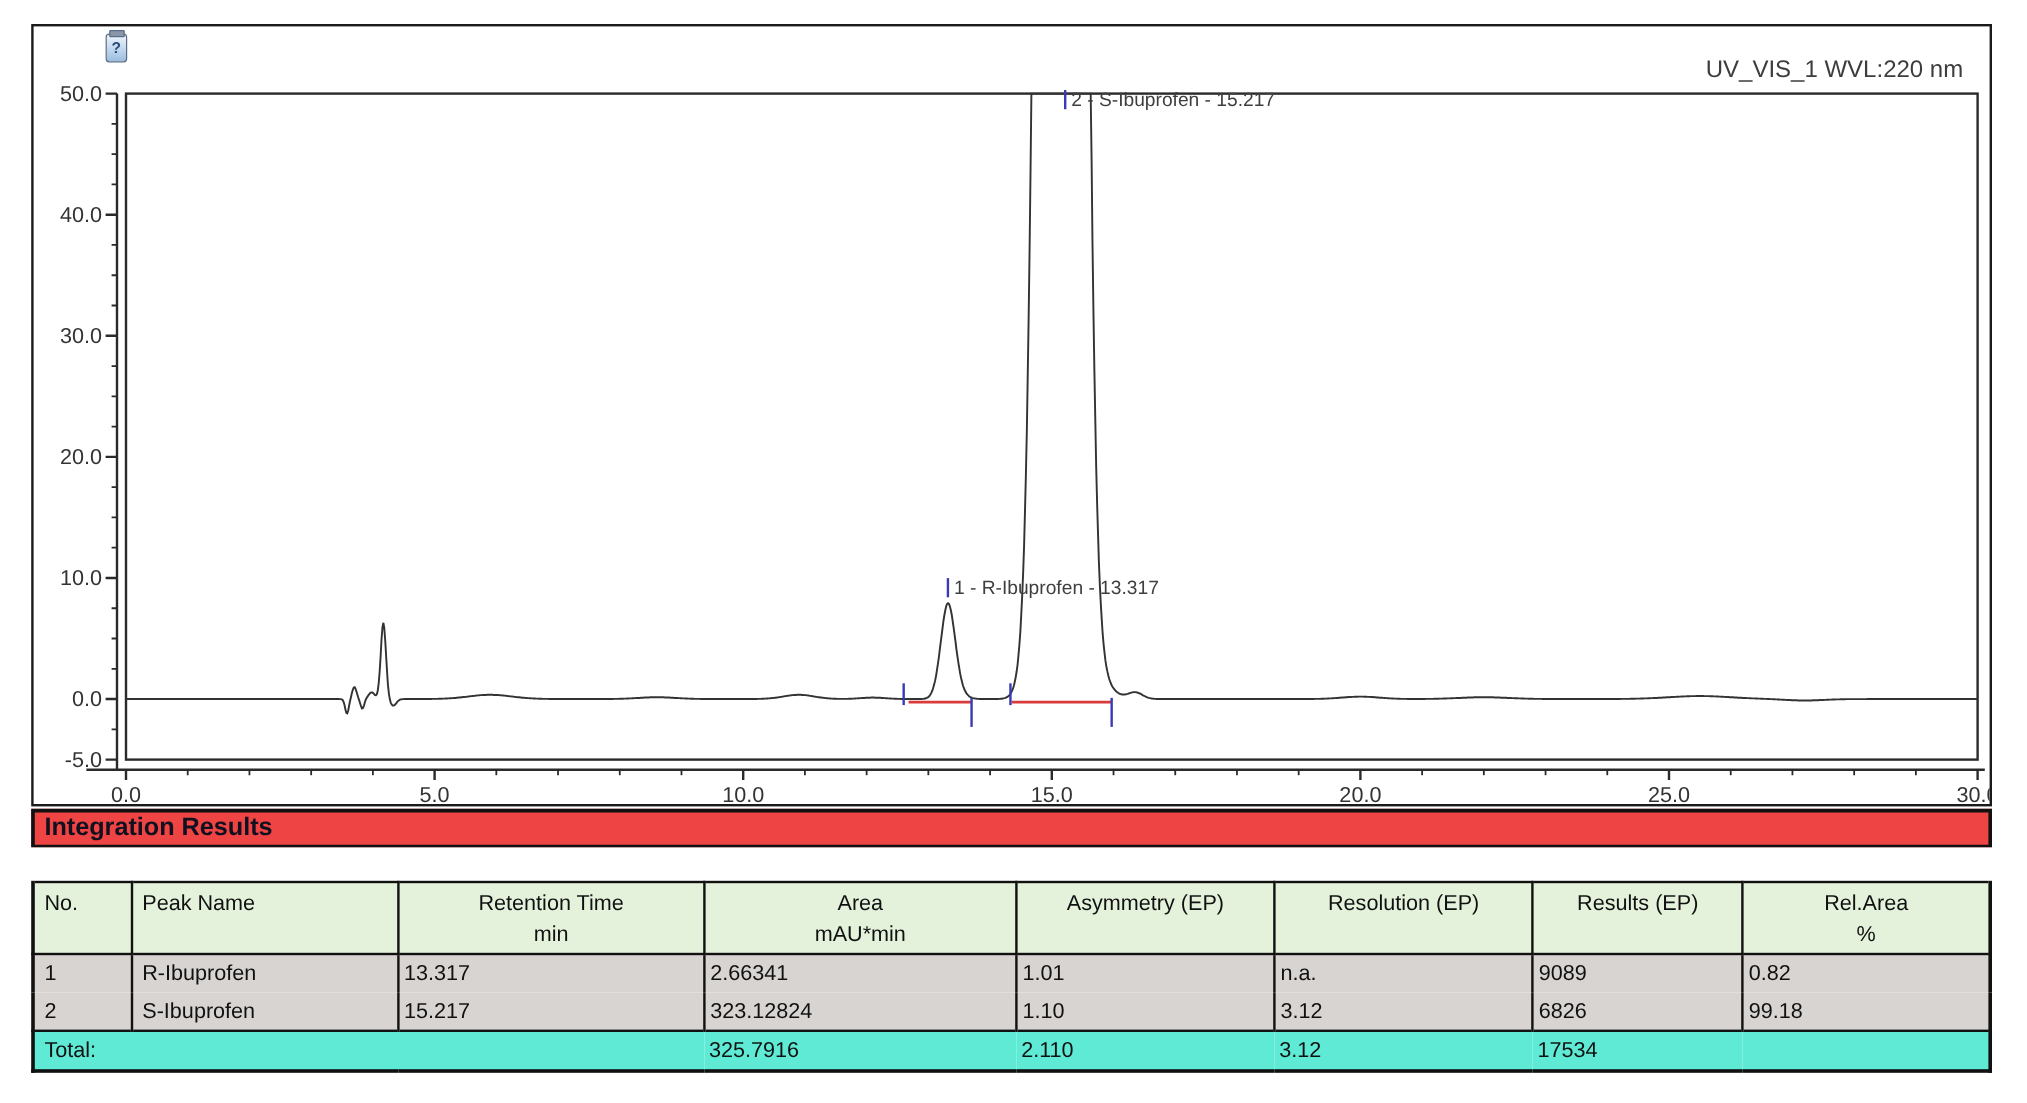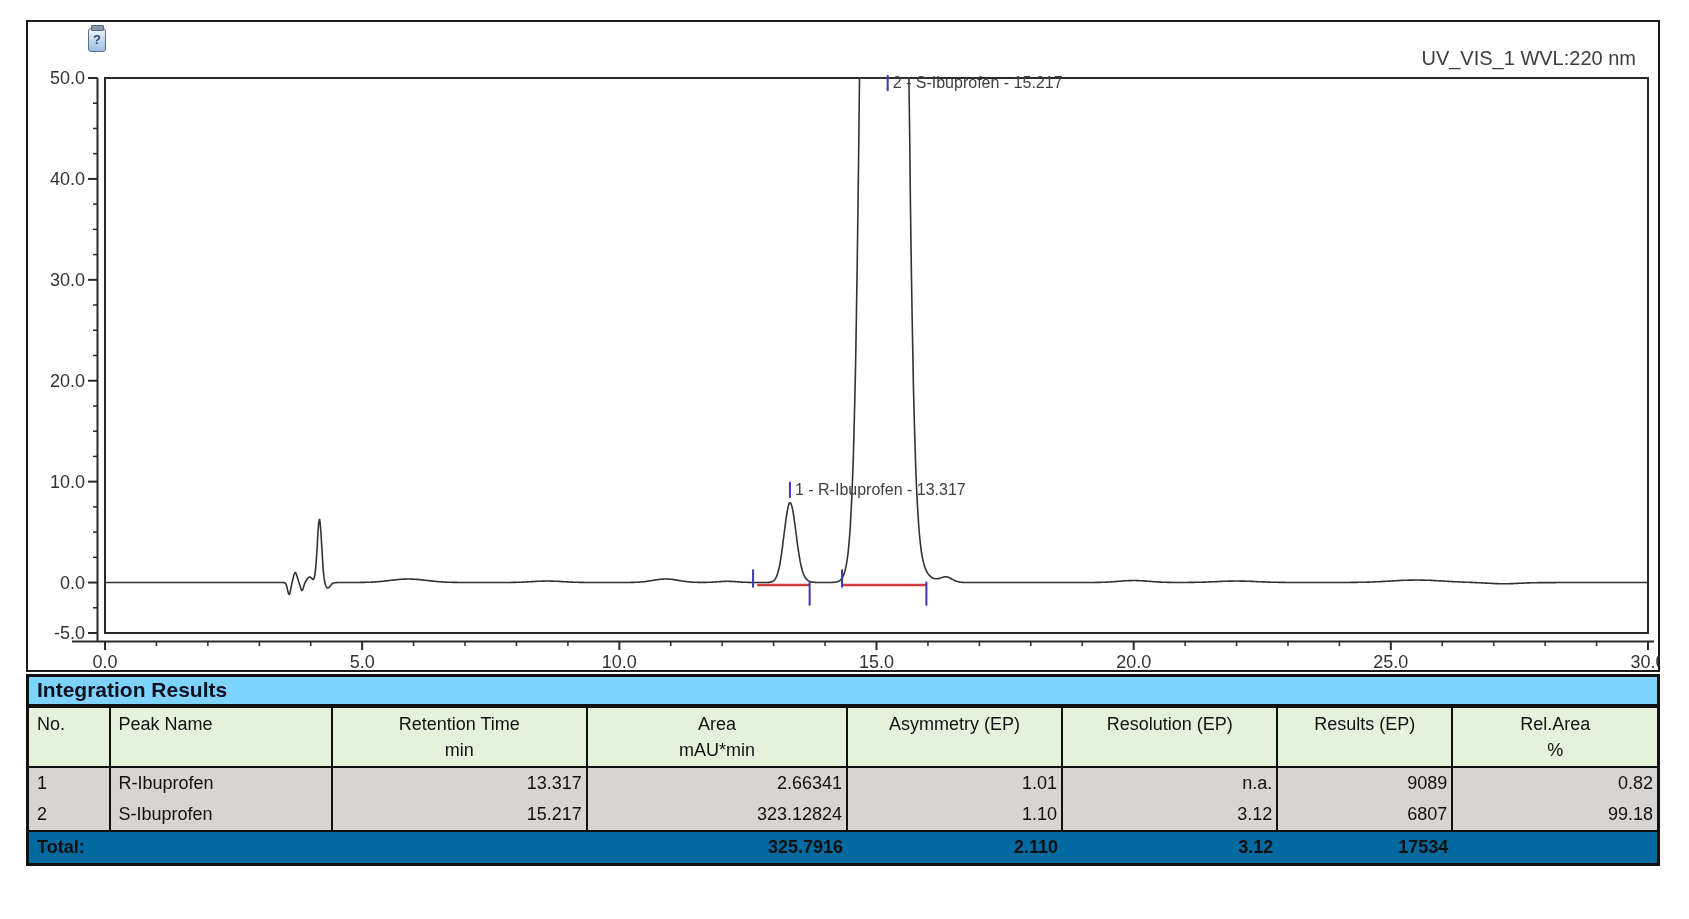--- a/index.html
+++ b/index.html
@@ -16,32 +16,32 @@
   .vial-icon{position:absolute;left:60px;top:6px;width:16px;height:22px;
     background:linear-gradient(180deg,#eef5fc 0%,#bcd4ec 60%,#9dbede 100%);
     border:1px solid #5a6c86;border-radius:3px;
     font-size:13px;font-weight:bold;color:#2a4a7a;text-align:center;line-height:21px;}
   .vial-icon::before{content:"";position:absolute;left:2px;top:-4px;width:11px;height:4px;
     background:#8a97a8;border:1px solid #5a6c86;border-radius:1px;}
   #chart-svg{position:absolute;left:0;top:0;}
 
   
   .results{position:absolute;left:26px;top:674px;width:1634px;box-sizing:border-box;}
-  .results-band{background:#7dd3fc;border:3px solid #111;border-bottom:2px solid #111;
+  .results-band{background:#ef4444;border:3px solid #111;border-bottom:2px solid #111;
     font-size:21px;font-weight:bold;color:#10101f;padding:1px 8px 2px 8px;box-sizing:border-box;}
   #results-table{border-collapse:collapse;width:100%;table-layout:fixed;
-    border:3px solid #111;border-top:0;font-size:18px;}
+    border:3px solid #111;border-top:0;font-size:18px;margin-top:28px;}
   #results-table th{background:#e4f2dc;border:2px solid #111;font-weight:normal;
     padding:3px 4px;vertical-align:top;}
   #results-table th .h1,#results-table th .h2{line-height:1.45;min-height:26px;}
   #results-table th.left,#results-table td.left{text-align:left;padding-left:8px;}
-  #results-table td{text-align:right;padding:2px 4px;height:27px;}
+  #results-table td{text-align:left;padding:2px 4px;height:27px;}
   tr.data td{background:#d7d4d2;border-left:2px solid #111;border-right:2px solid #111;
     border-top:none;border-bottom:none;}
-  tr.total td{background:#0369a1;font-weight:bold;border-top:2px solid #111;border-bottom:none;
+  tr.total td{background:#5eead4;font-weight:normal;border-top:2px solid #111;border-bottom:none;
     border-left:none;border-right:none;height:26px;}
 </style>
 </head>
 <body>
 
 <div class="page">
 
   <div class="chart-box">
     <svg id="chart-svg" width="1630" height="648" viewBox="0 0 1630 648">
         <rect x="77" y="56" width="1543" height="555" fill="none" stroke="#2a2a2a" stroke-width="2"></rect>
@@ -193,21 +193,21 @@
             <td>9089</td>
             <td>0.82</td>
           </tr>
           <tr class="data">
             <td class="left">2</td>
             <td class="left">S-Ibuprofen</td>
             <td>15.217</td>
             <td>323.12824</td>
             <td>1.10</td>
             <td>3.12</td>
-            <td>6807</td>
+            <td>6826</td>
             <td>99.18</td>
           </tr>
           <tr class="total">
             <td colspan="3" class="left">Total:</td>
             <td>325.7916</td>
             <td>2.110</td>
             <td>3.12</td>
             <td>17534</td>
             <td></td>
           </tr>

